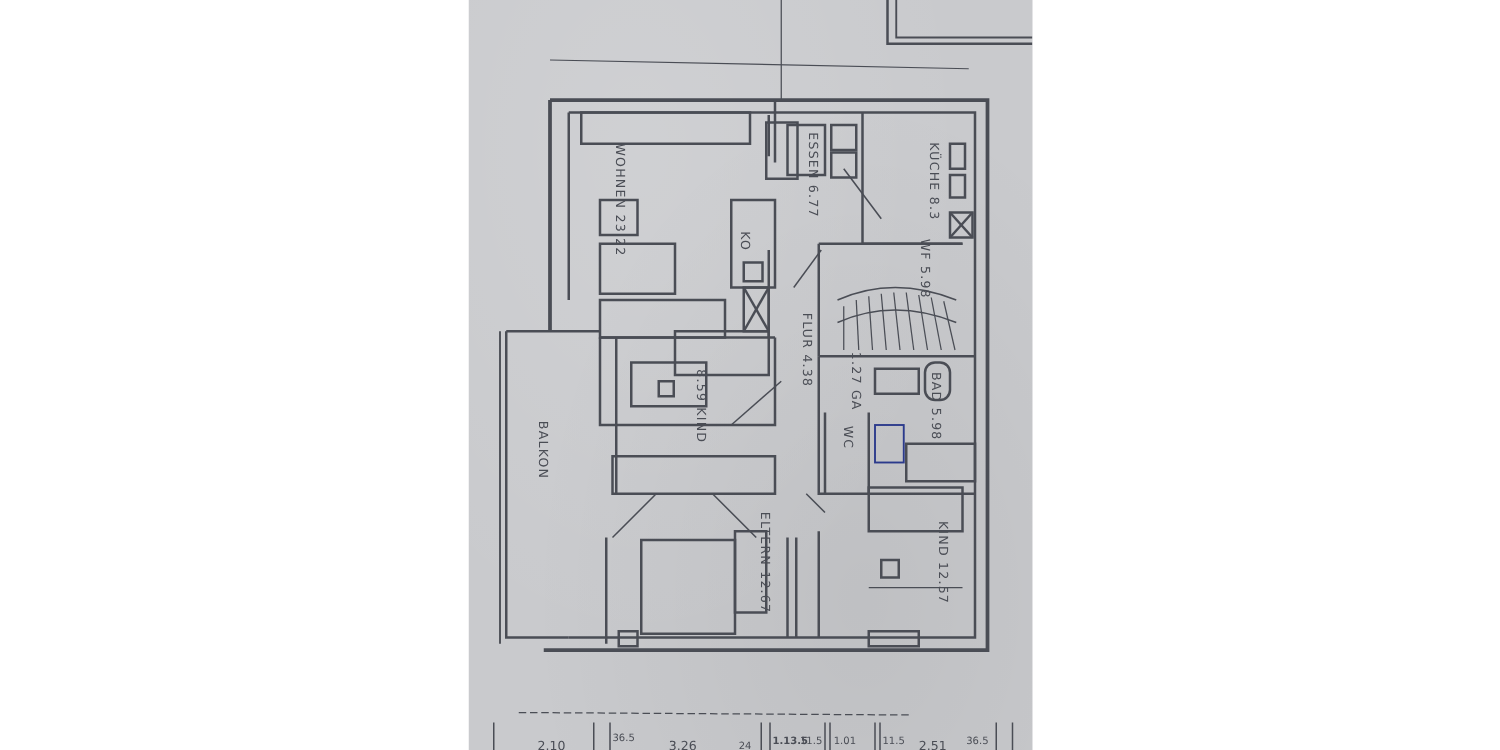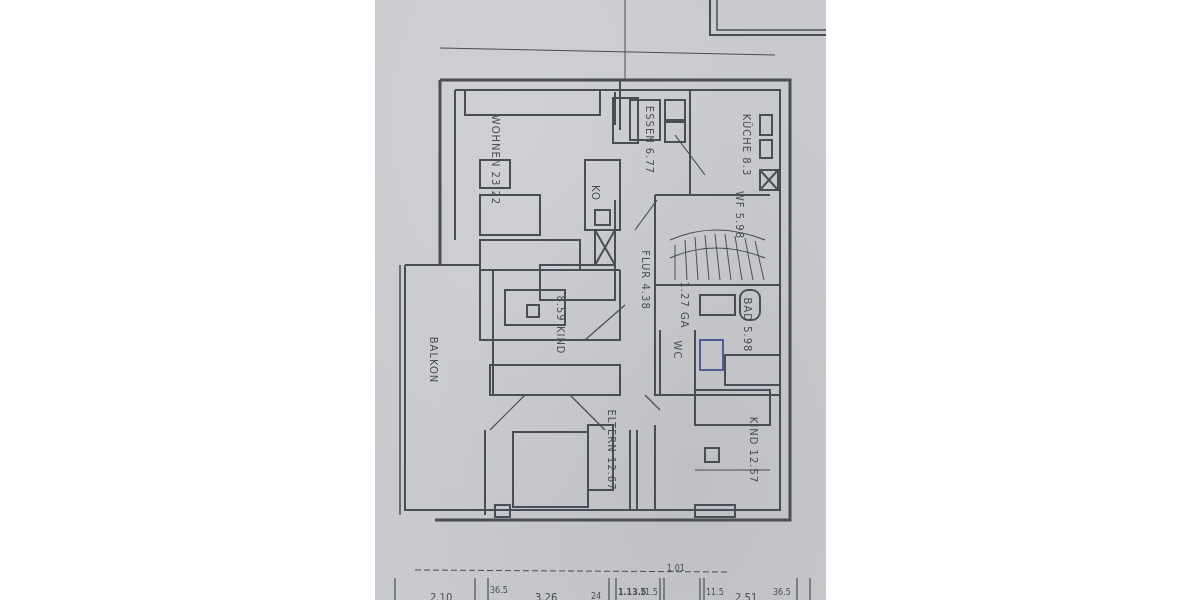--- a/index.html
+++ b/index.html
@@ -168,17 +168,17 @@
     <span>KIND</span> <span>12.57</span>
   </div>
   <div class="lbl rot" style="left:212px;top:188px;">KO</div>
 
   <div class="dim" style="left:55px;top:592px;">2.10</div>
   <div class="dim" style="left:115px;top:586px;font-size:8px;">36.5</div>
   <div class="dim" style="left:160px;top:592px;">3.26</div>
   <div class="dim" style="left:216px;top:592px;font-size:8px;text-align:center;">24</div>
   <div class="dim" style="left:243px;top:588px;font-size:8px;font-weight:bold;">1.13.5</div>
   <div class="dim" style="left:265px;top:588px;font-size:8px;">11.5</div>
-  <div class="dim" style="left:292px;top:564px;font-size:8px;text-align:right;">1.01</div>
+  <div class="dim" style="left:292px;top:588px;font-size:8px;text-align:right;">1.01</div>
   <div class="dim" style="left:331px;top:588px;font-size:8px;">11.5</div>
   <div class="dim" style="left:360px;top:592px;">2.51</div>
   <div class="dim" style="left:398px;top:588px;font-size:8px;">36.5</div>
 </div>
 
 </body></html>

